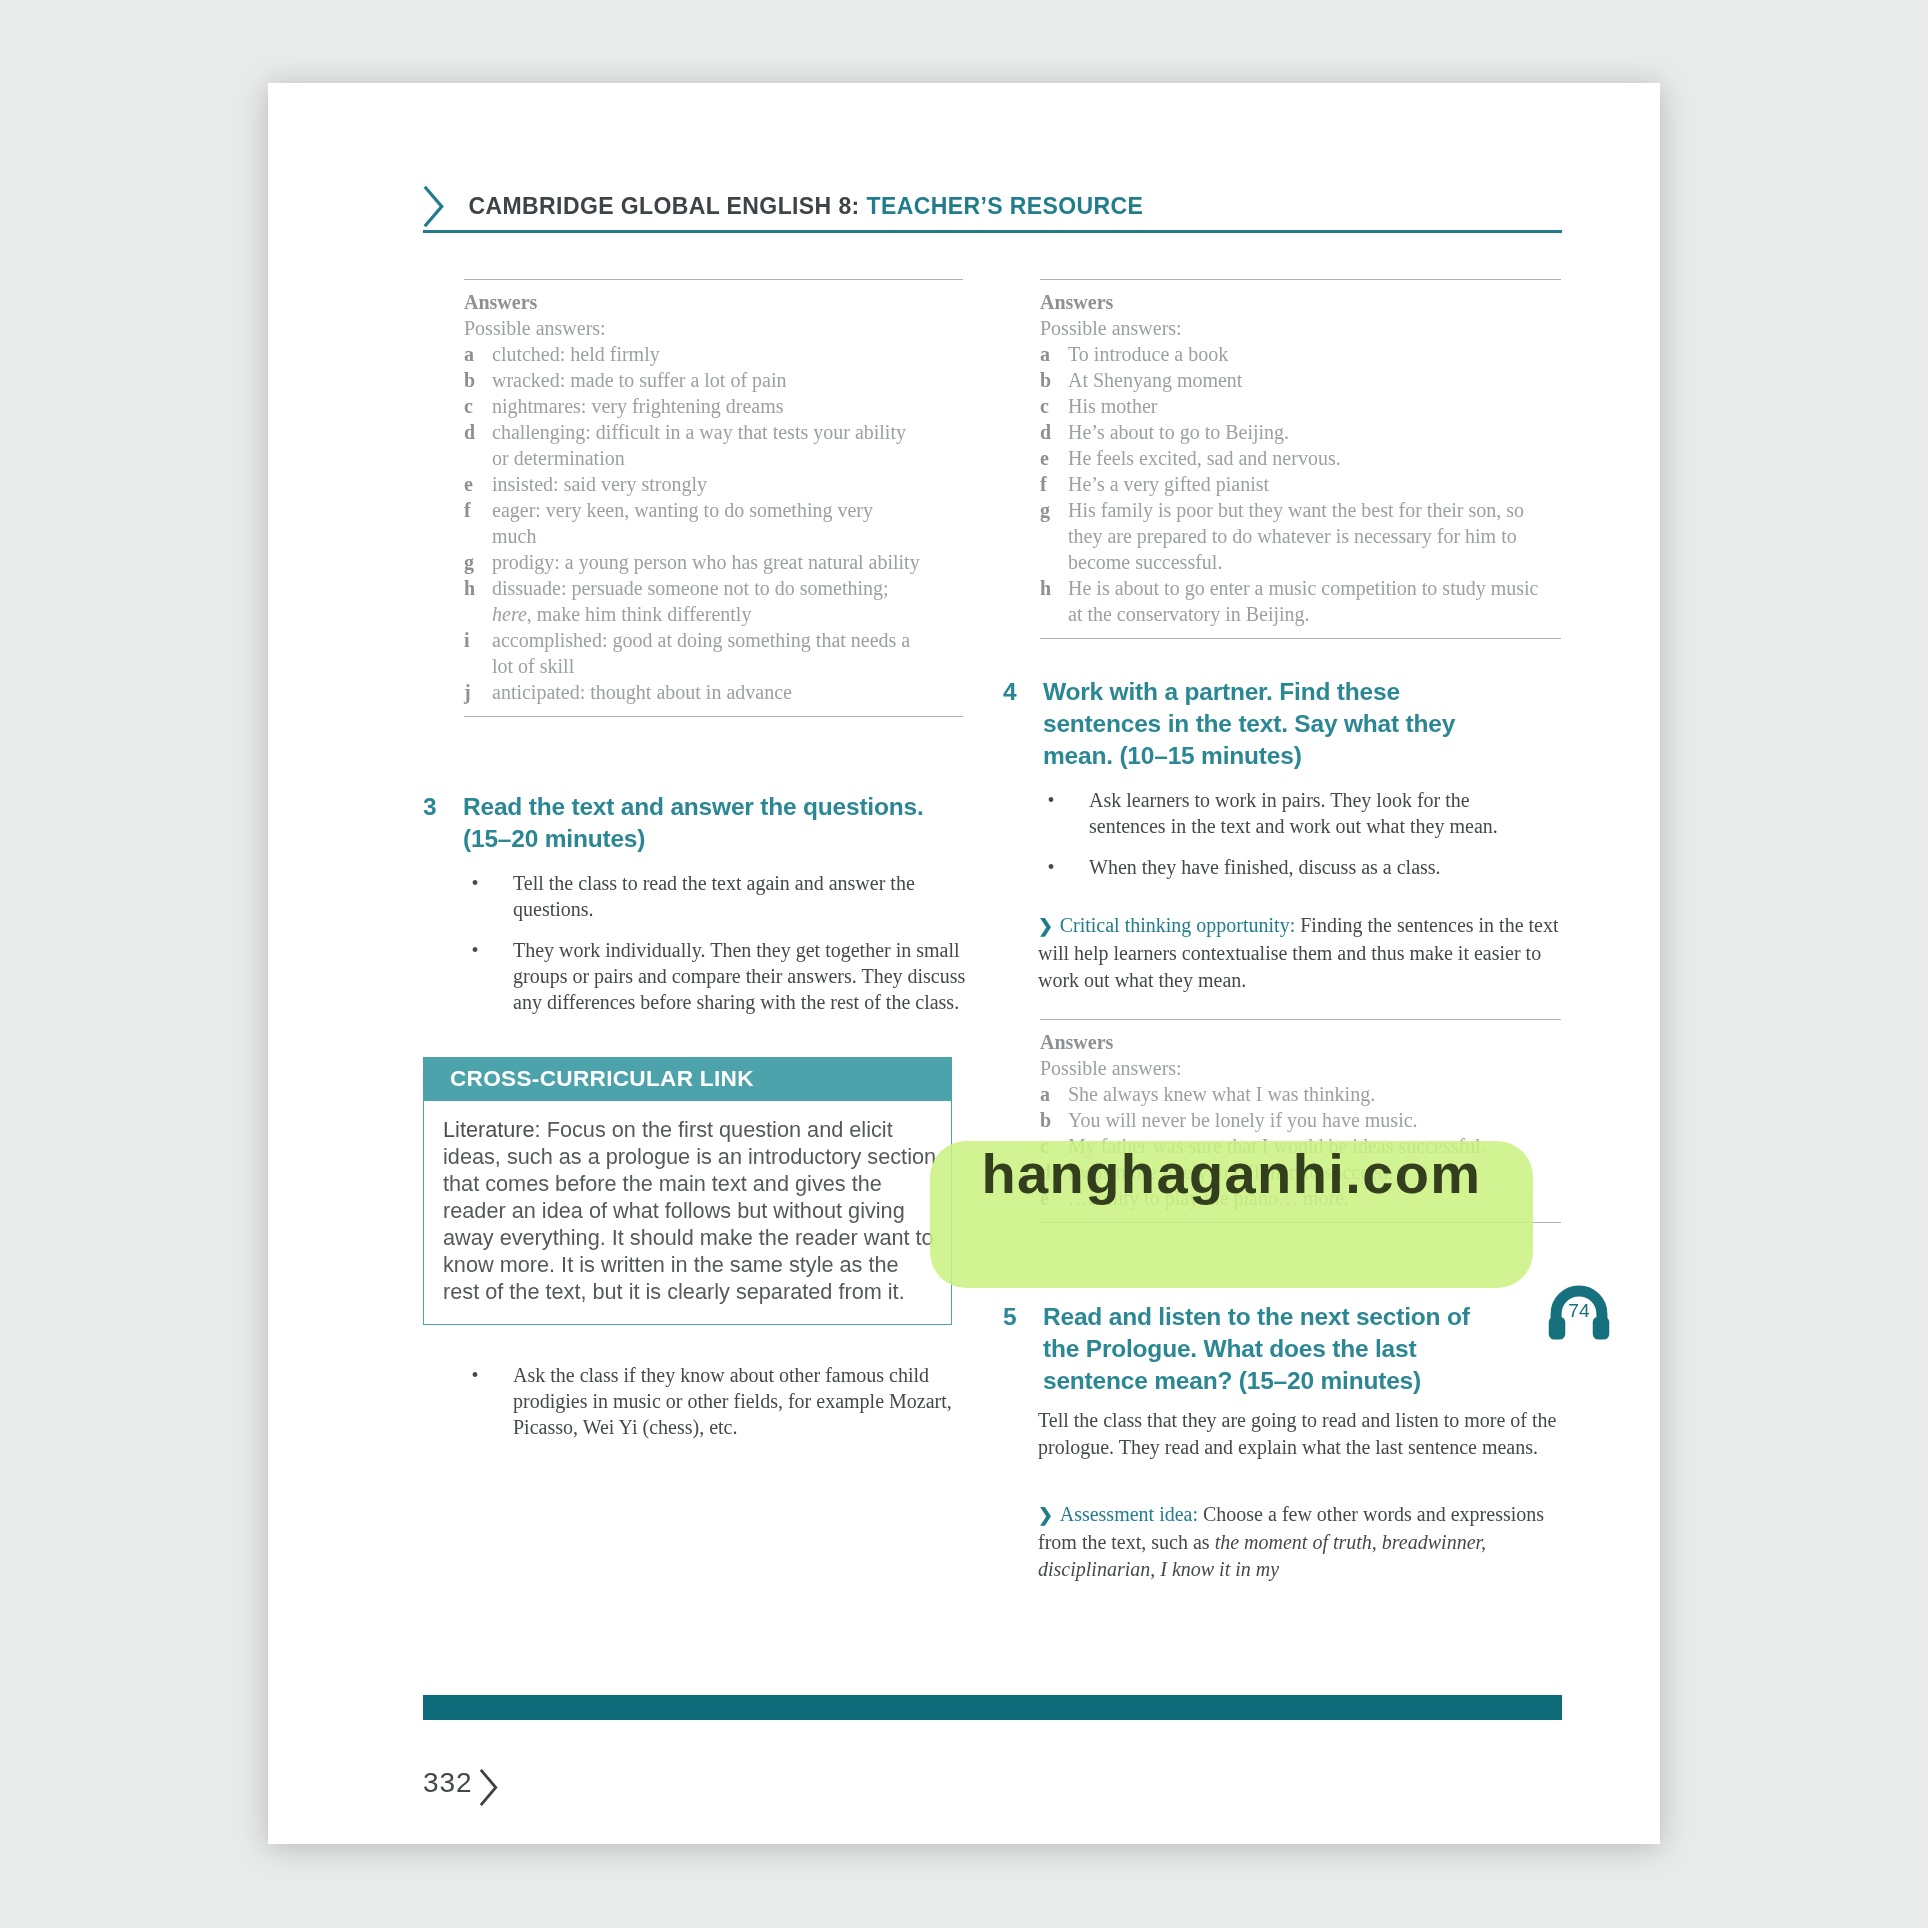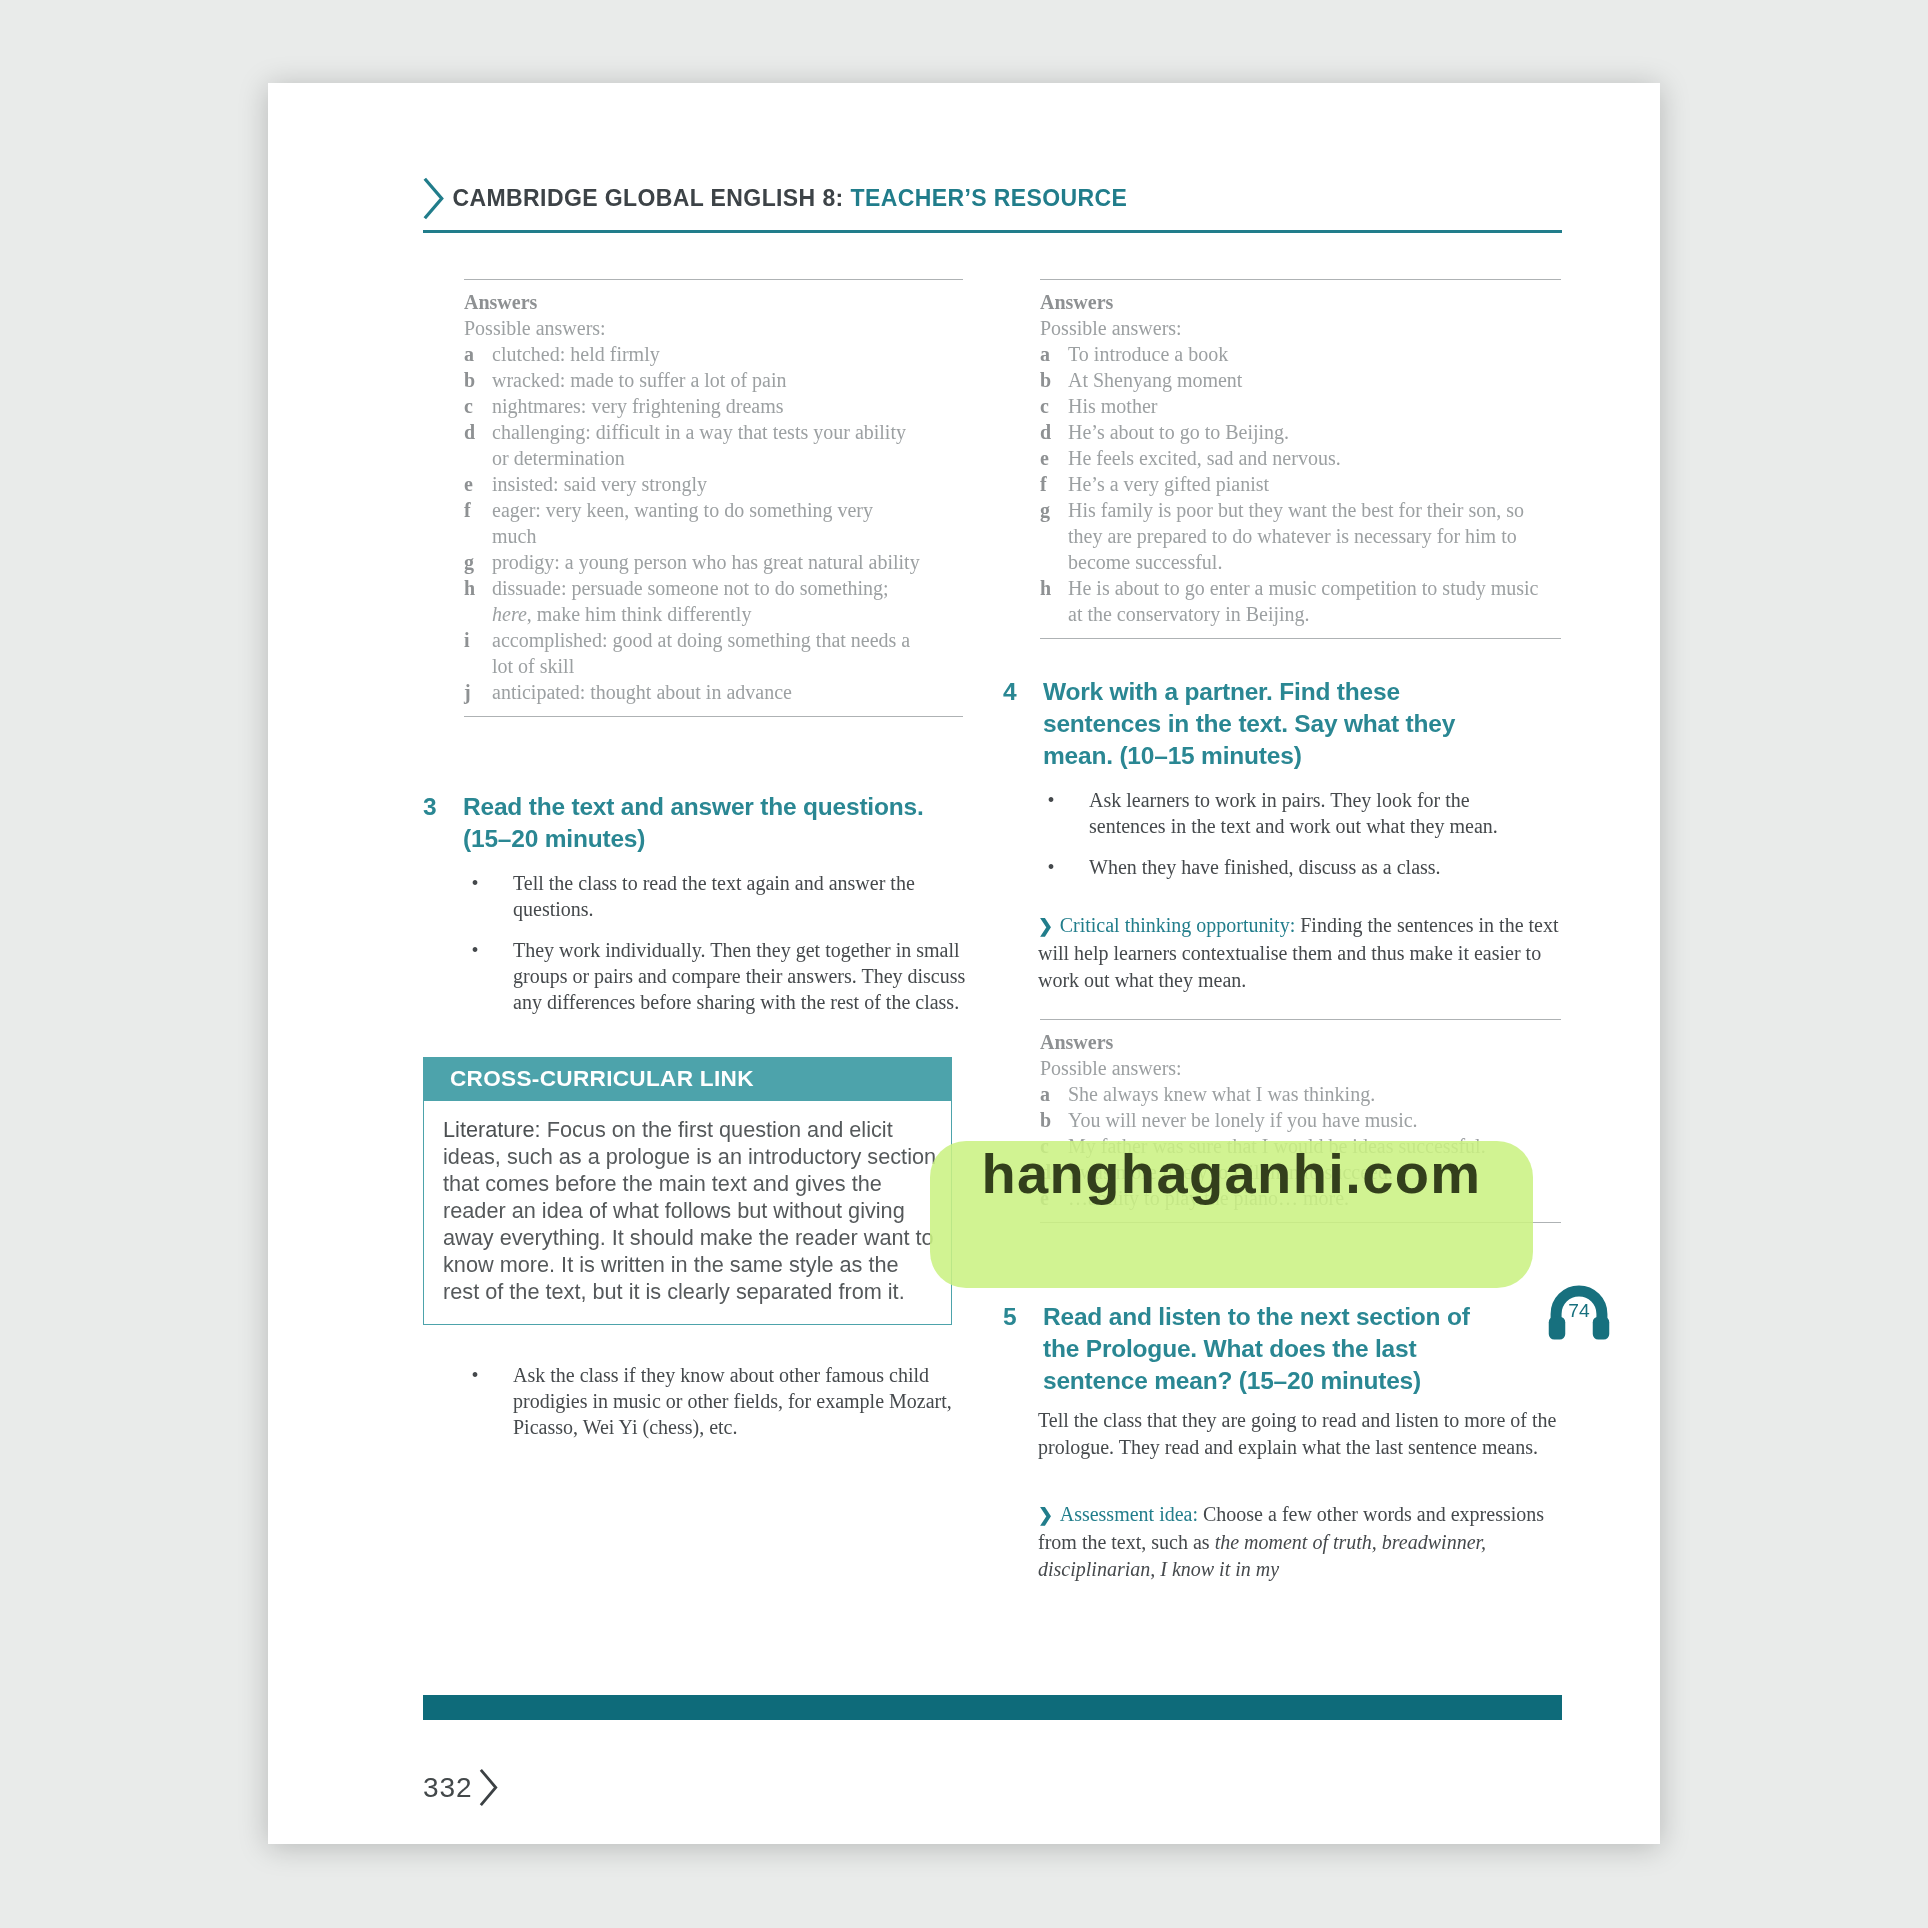--- a/index.html
+++ b/index.html
@@ -3,21 +3,21 @@
 <meta charset="utf-8">
 <style>
   *{box-sizing:border-box;margin:0;padding:0}
   html,body{width:1928px;height:1928px;background:var(--canvas-bg,#e9ebea);overflow:hidden;
     font-family:"Liberation Serif",serif;}
   #page{position:absolute;left:268px;top:83px;width:1392px;height:1761px;background:#fff;
     box-shadow:0 2.8px 28px rgba(0,0,0,.22);}
   .abs{position:absolute}
 
   
-  #hdr{left:153px;top:92px;display:flex;align-items:center;gap:7px}
+  #hdr{left:153px;top:100px;display:flex;align-items:center;gap:23px}
   #hdr .ttl{font:bold 23px "Liberation Sans",sans-serif;color:var(--header-dark);letter-spacing:0.4px}
   #hdr .ttl .accent{color:var(--teal)}
   #hdr-rule{left:155px;top:147px;width:1139px;height:2.8px;background:var(--teal)}
 
   
   .ansbox{border-top:1.9px solid var(--rule-gray);border-bottom:1.9px solid var(--rule-gray);
     padding:8.5px 0 11.3px;font:20px/26px "Liberation Serif",serif;color:var(--answers-text)}
   .ansbox .bt{font-weight:bold;color:var(--answers-letter)}
   .ans-item{display:flex}
   .ans-letter{flex:none;width:28px;font-weight:bold;color:var(--answers-letter)}
@@ -62,21 +62,21 @@
   
   #hp-icon{left:1278px;top:1196px;width:66px;height:68px}
 
   
   #wm{left:662px;top:1058px;width:603px;height:147px;background:var(--wm-bg);
     border-radius:36px;display:flex;justify-content:center;z-index:40}
   #wm span{font:bold 56px "Liberation Sans",sans-serif;color:var(--wm-text);letter-spacing:1.4px}
 
   
   #bar{left:155px;top:1612px;width:1139px;height:25.4px;background:var(--teal-bar)}
-  #pgnum{left:155px;top:1684px;display:flex;align-items:center;gap:5px;
+  #pgnum{left:155px;top:1684px;display:flex;gap:5px;
     font:28px "Liberation Sans",sans-serif;color:#43484a;letter-spacing:0.9px}
 </style>
 </head>
 <body>
 
 <div id="page">
 
   <div class="abs" id="hdr">
     <svg width="24.5" height="47" viewBox="0 0 26 50">
       <polyline points="4,4 22,25 4,46" fill="none" stroke="#217d8b" stroke-width="3.5"></polyline>

